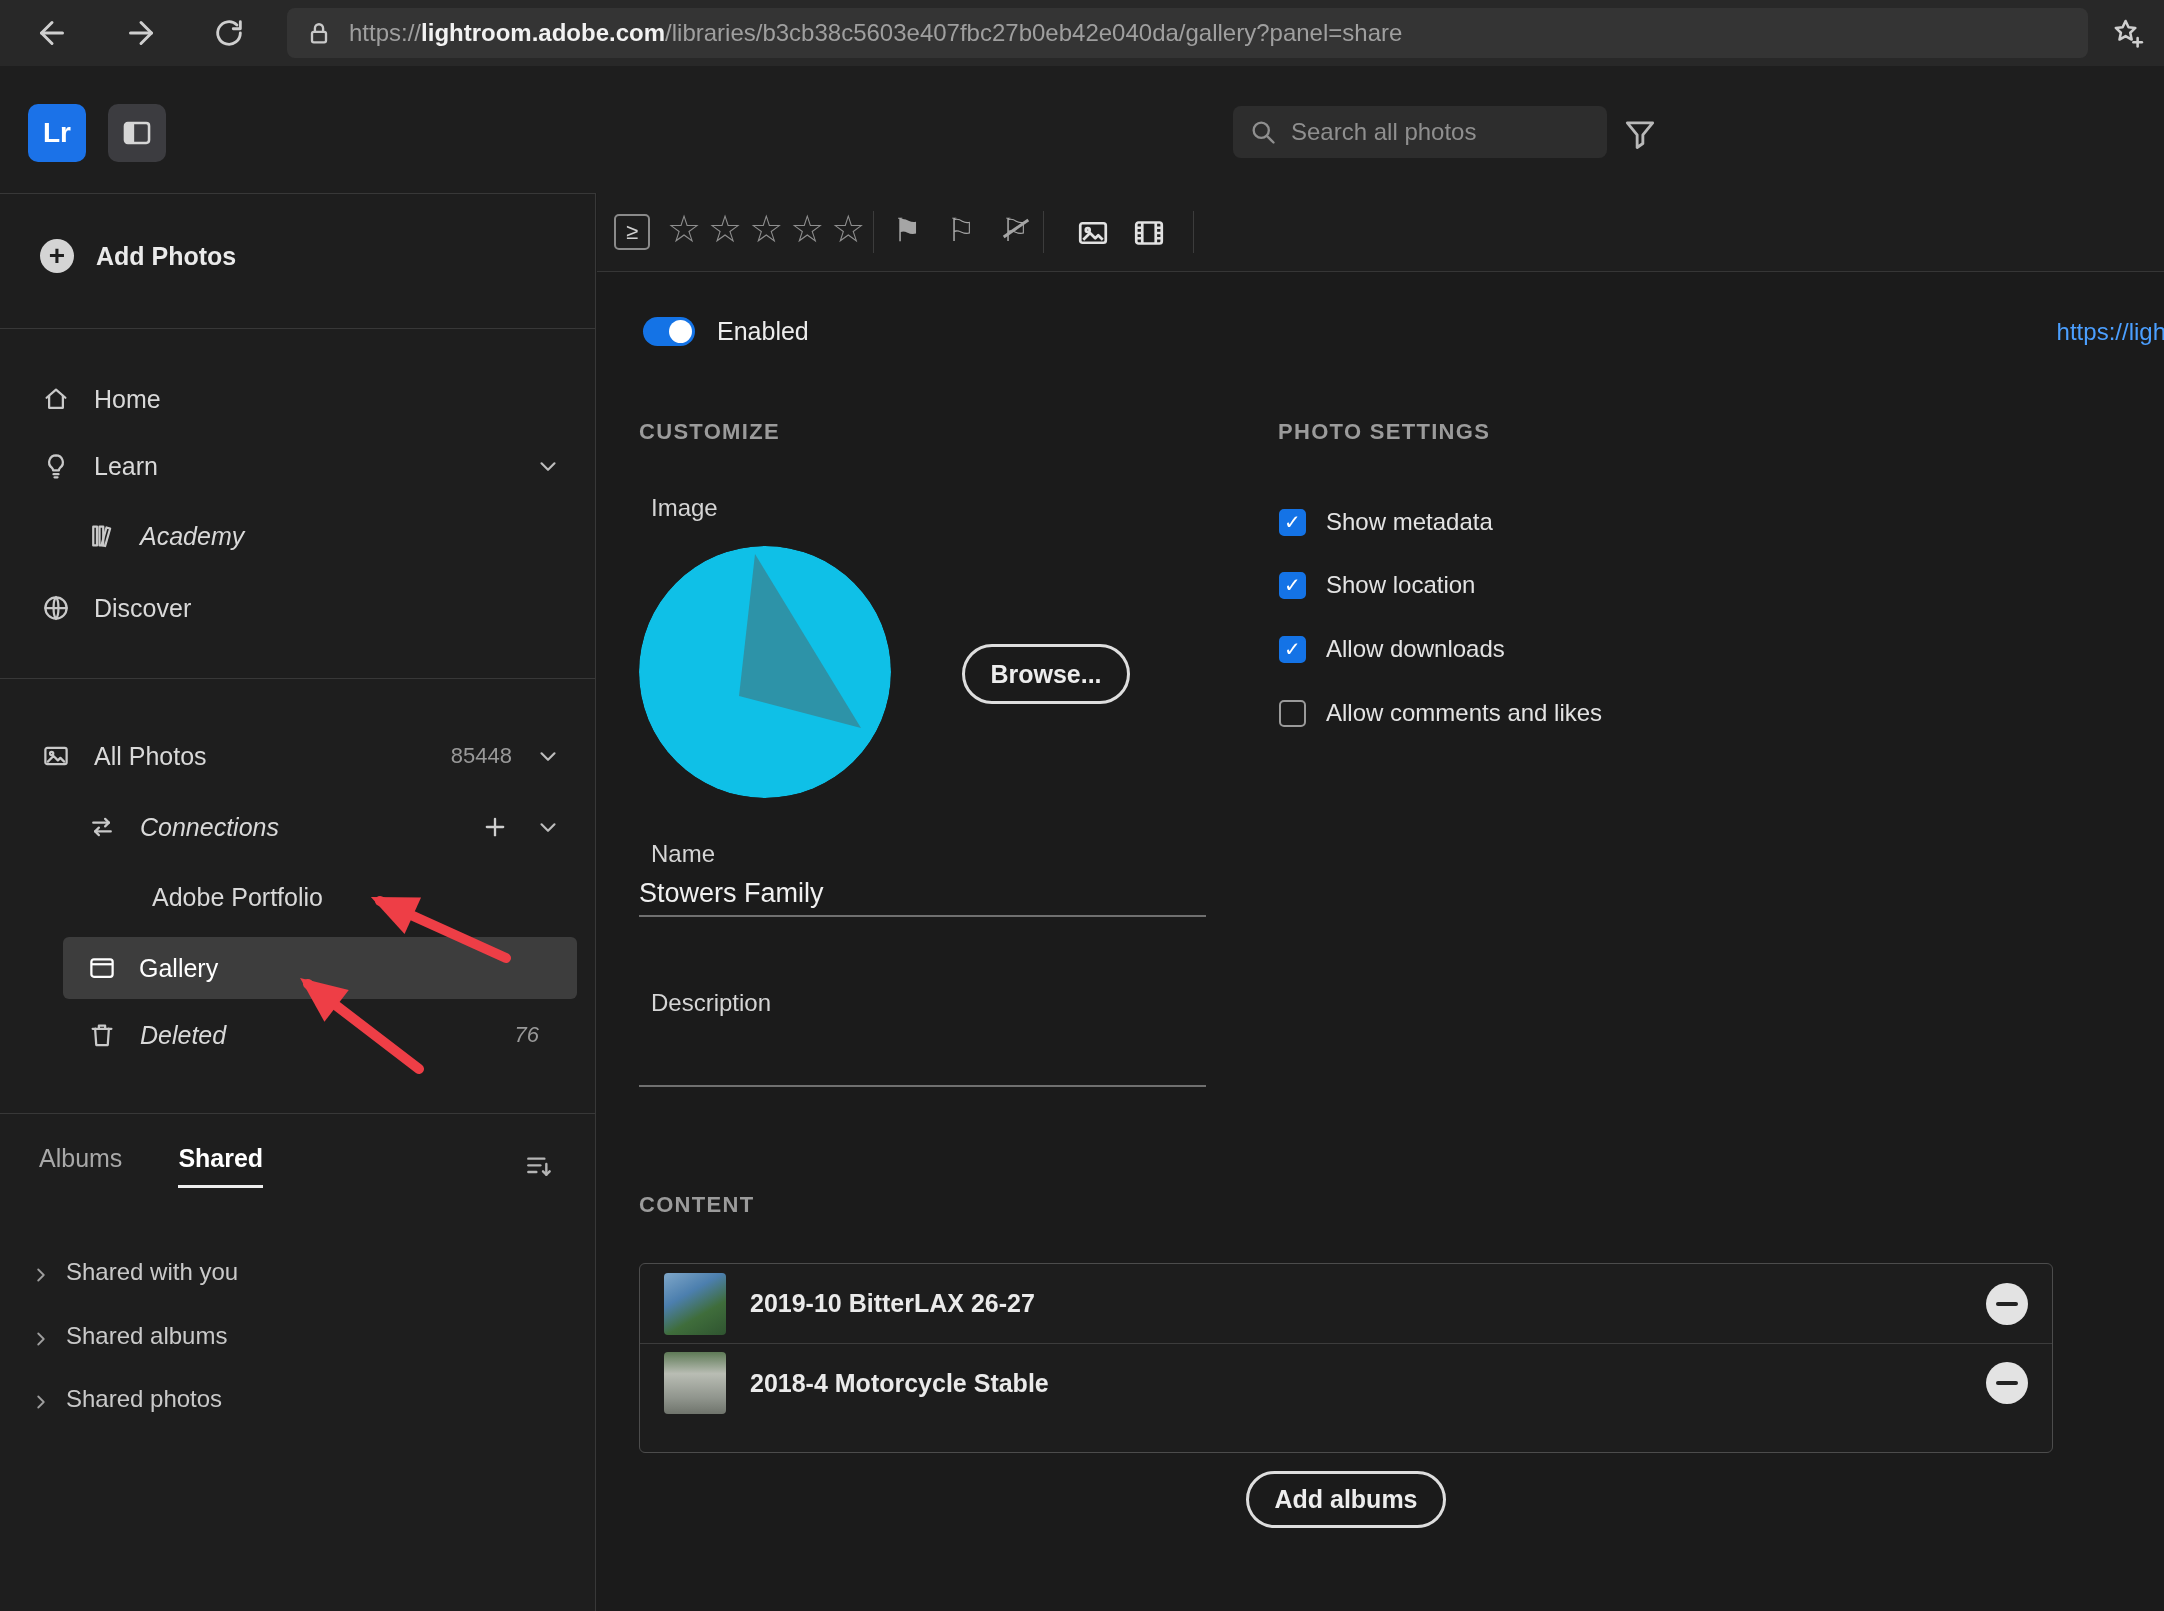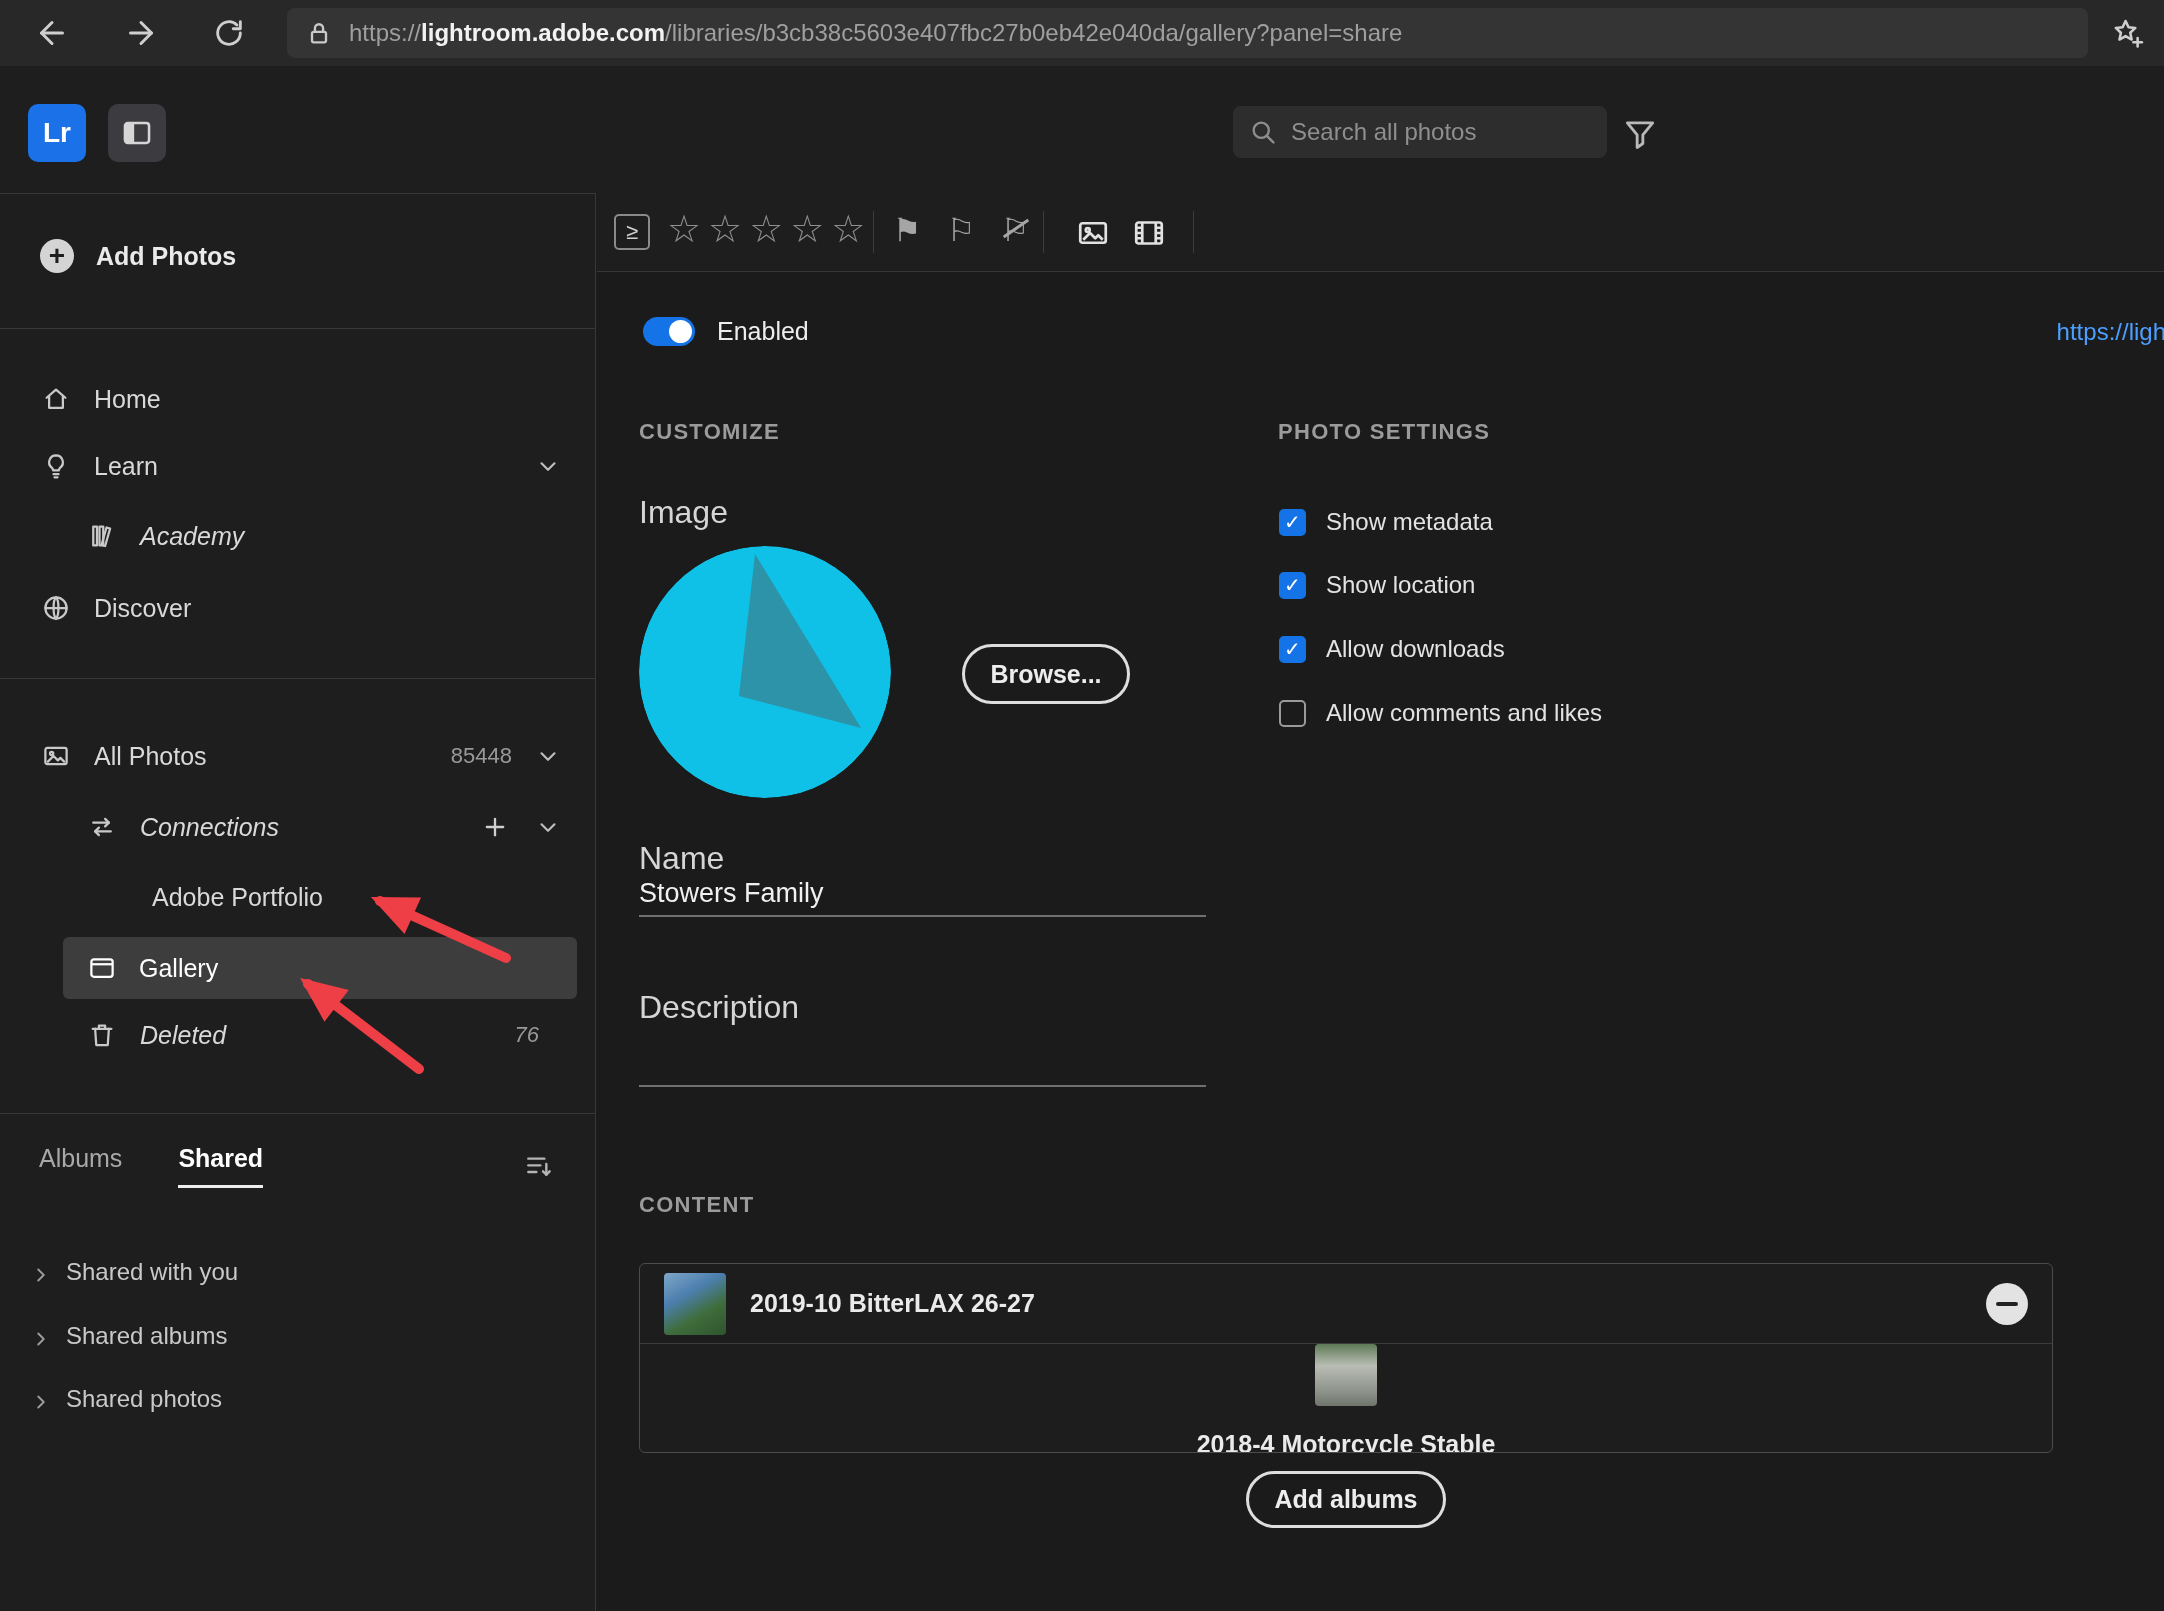--- a/index.html
+++ b/index.html
@@ -66,40 +66,40 @@
   .share-panel { position:absolute; left:0; top:79px; right:0; bottom:0; background:#1b1b1b; }
   .enabled-row { position:absolute; left:46px; top:33px; height:52px; display:flex; align-items:center; gap:22px; }
   .toggle { width:52px; height:29px; border-radius:15px; background:#5a5a5a; position:relative; }
   .toggle::after { content:""; position:absolute; top:3px; left:3px; width:23px; height:23px; border-radius:50%; background:#fff; }
   .toggle.on { background:#1473e6; }
   .toggle.on::after { left:auto; right:3px; }
   .enabled-label { color:#ededed; font-size:25px; }
   .share-link { position:absolute; right:-2px; top:46px; font-size:24px; color:#4b9fff; white-space:nowrap; }
 
   .section-heading { position:absolute; font-size:22px; font-weight:700; color:#9b9b9b; letter-spacing:1.3px; }
-  .field-label { position:absolute; font-size:32px; color:#d5d5d5; }
+  .field-label { position:absolute; font-size:24px; color:#d5d5d5;margin-left:12px; }
 
   .share-image { position:absolute; left:42px; top:274px; width:252px; height:252px; border-radius:50%; overflow:hidden; }
   .btn-outline { position:absolute; background:transparent; border:3px solid #dedede; border-radius:31px; color:#ededed; font-size:25px; font-weight:700; font-family:inherit; display:flex; align-items:center; justify-content:center; }
   .browse-btn { left:365px; top:372px; width:168px; height:60px; }
   .addalbums-btn { left:649px; top:1199px; width:200px; height:57px; }
 
   .u-input { position:absolute; left:42px; width:567px; background:transparent; border:none; border-bottom:2px solid #707070; outline:none; color:#f0f0f0; font-size:27px; font-family:inherit; padding:6px 0; }
   .name-input { top:600px; }
   .desc-input { top:770px; }
 
   .cb-row { position:absolute; left:682px; height:40px; display:flex; align-items:center; gap:20px; }
   .checkbox { width:27px; height:27px; border-radius:5px; border:2.5px solid #9a9a9a; background:transparent; position:relative; flex:0 0 auto; }
   .checkbox.on { background:#1473e6; border-color:#1473e6; }
   .checkbox.on::after { content:"✓"; position:absolute; inset:0; display:flex; align-items:center; justify-content:center; color:#fff; font-size:20px; font-weight:700; }
   .cb-label { font-size:24px; color:#e3e3e3; }
 
   .albums-box { position:absolute; left:42px; top:991px; width:1414px; height:190px; background:#1d1d1d; border:1px solid #4c4c4c; border-radius:6px; overflow:hidden;font-weight:bold; }
   .album-row { height:79px; display:flex; align-items:center; padding:0 24px; gap:24px; }
-  .album-row + .album-row { border-top:1px solid #3c3c3c;flex-direction:column; }
+  .album-row + .album-row { border-top:1px solid #3c3c3c; }
   .album-thumb { width:62px; height:62px; border-radius:4px; flex:0 0 auto; }
   .thumb1 { background:linear-gradient(150deg,#7fa7c9 0%,#4c7fae 35%,#3f6d3b 65%,#2f5430 100%); }
   .thumb2 { background:linear-gradient(180deg,#5e7a56 0%,#b9bdb4 35%,#8f948c 75%,#6f746c 100%); }
   .album-title { font-size:25px; color:#eaeaea; flex:1; }
   .minus-btn { width:42px; height:42px; border-radius:50%; background:#e3e3e3; border:none; position:relative; flex:0 0 auto; }
   .minus-btn::after { content:""; position:absolute; left:10px; right:10px; top:19px; height:4px; background:#222; border-radius:2px; }
 
   .annotations { position:absolute; inset:0; z-index:50; pointer-events:none; }
   svg.ic { display:block; }
 </style>

